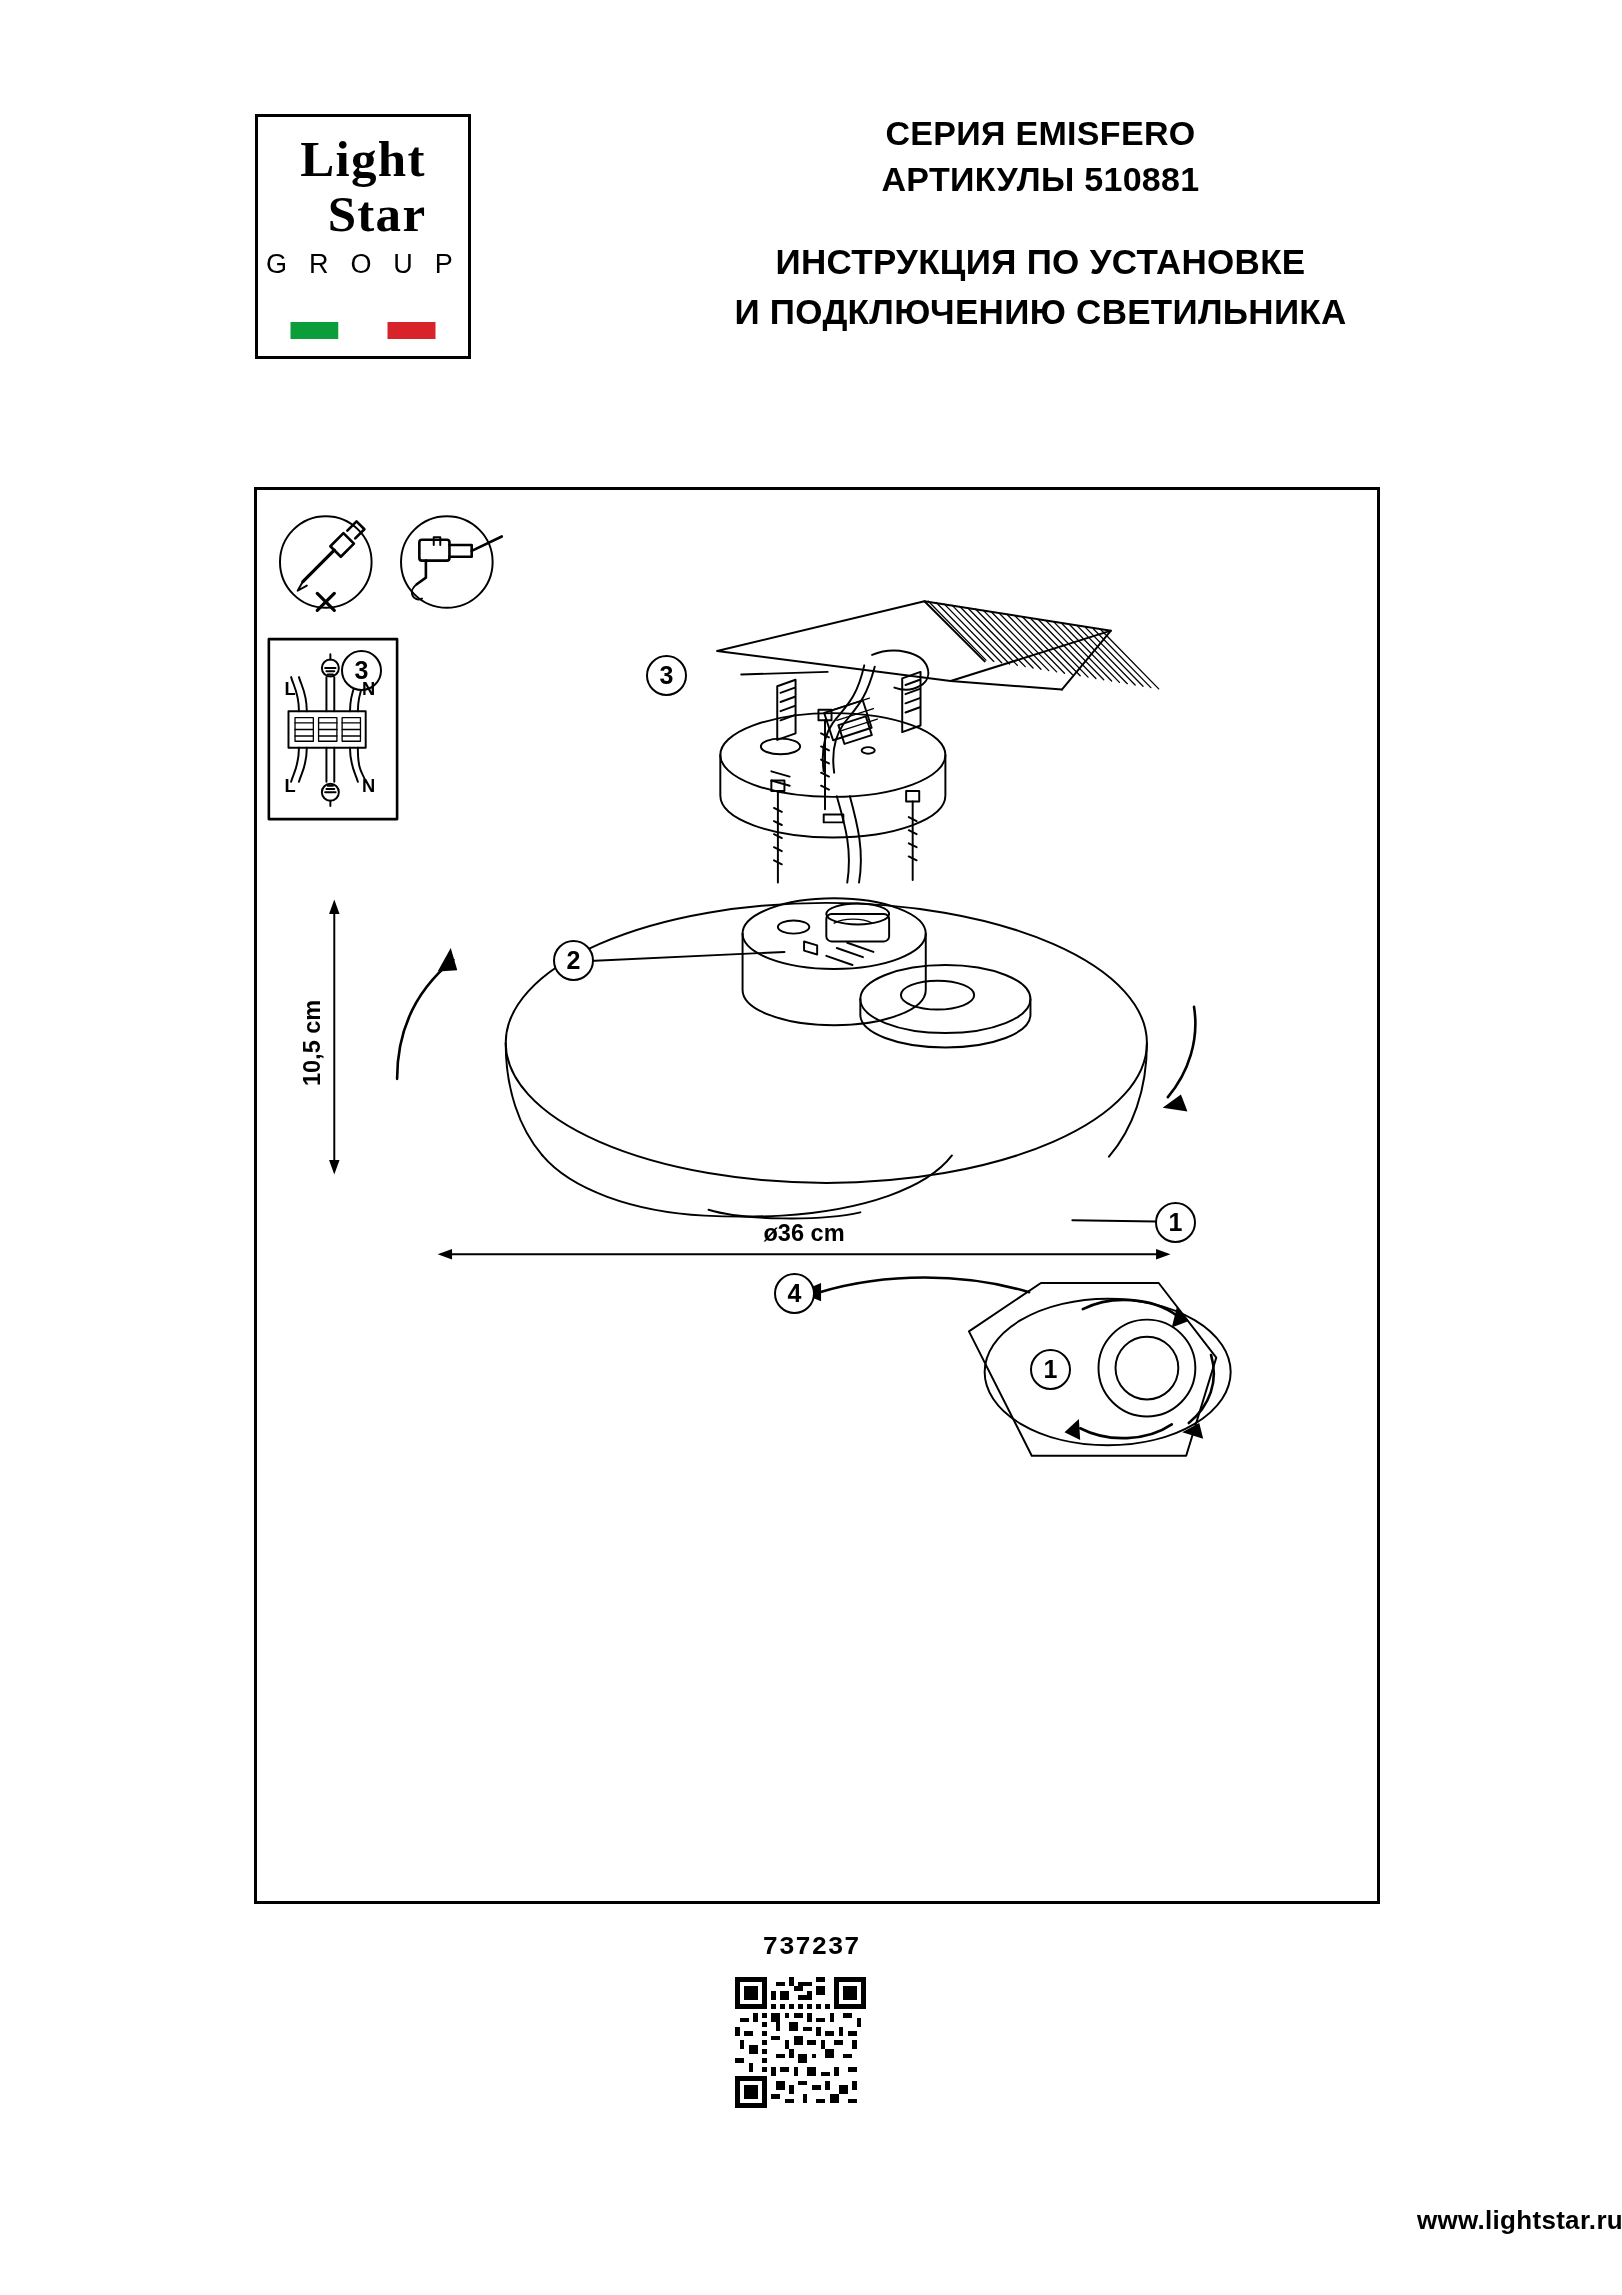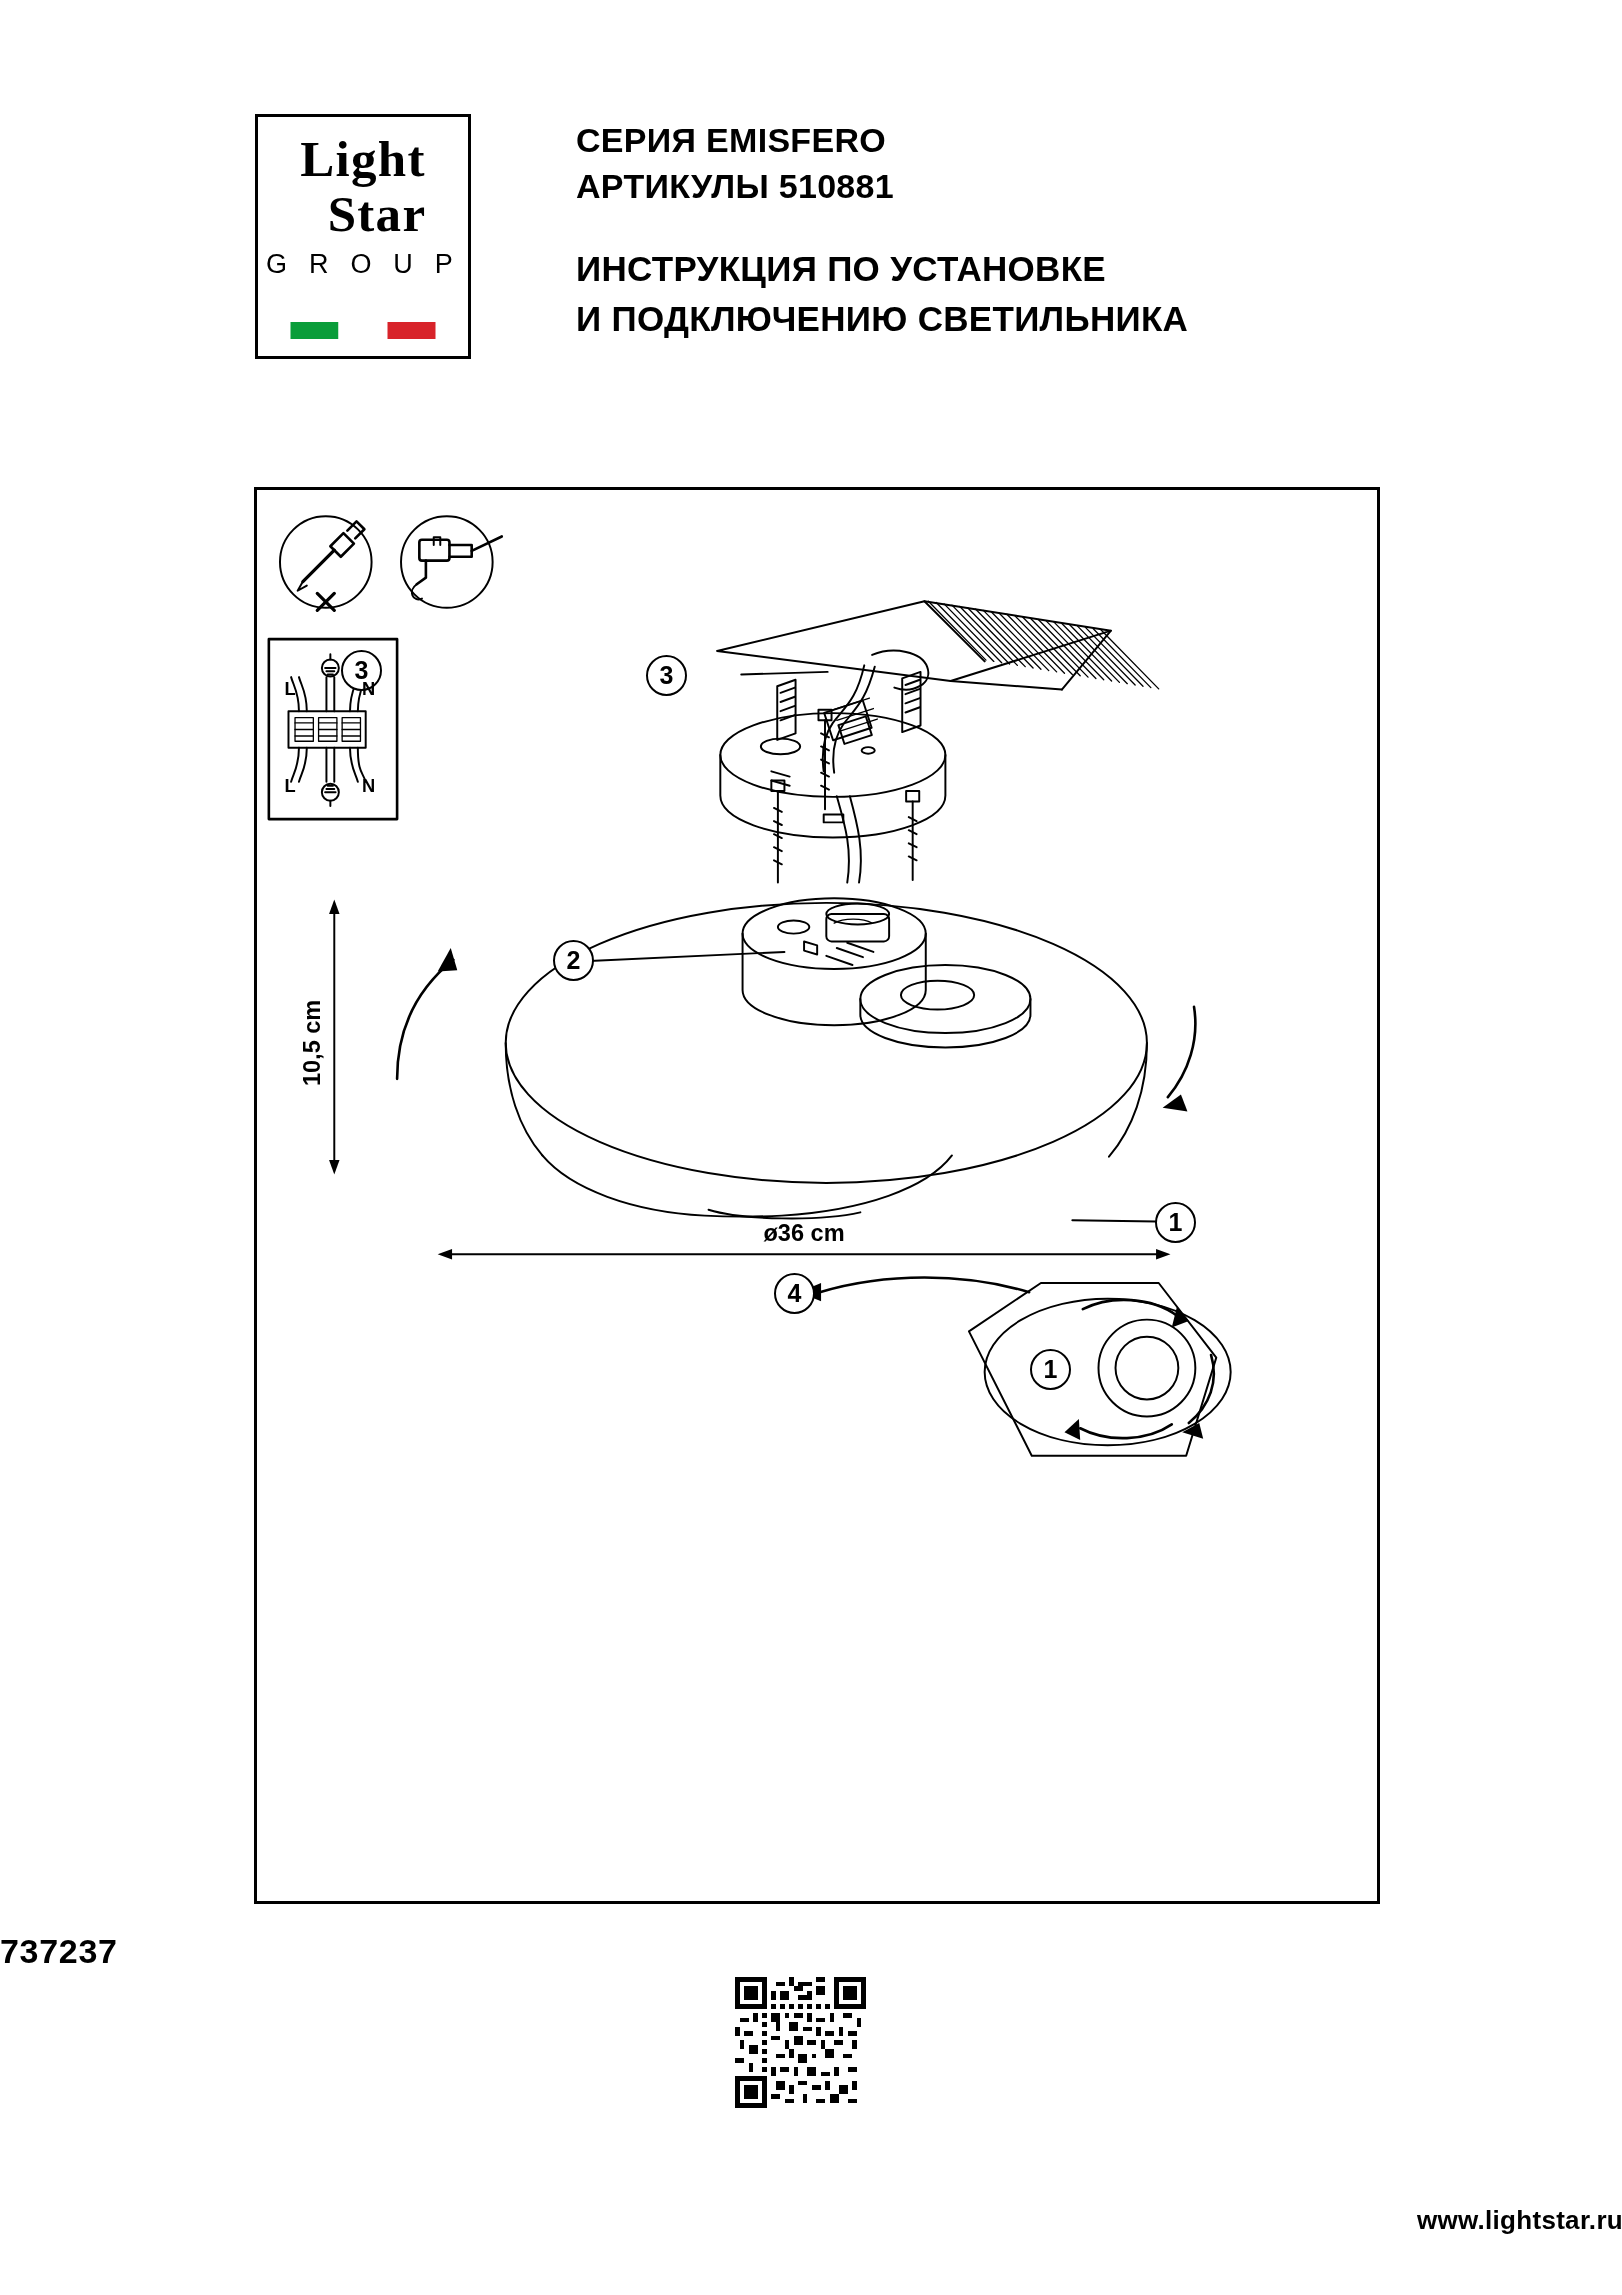--- a/index.html
+++ b/index.html
@@ -81,22 +81,23 @@
     display: flex;
   }
   .flag span { display: block; height: 100%; width: 33.3333%; }
   .flag .g { background: #0a9d3a; }
   .flag .w { background: #ffffff; }
   .flag .r { background: #d8232a; }
 
   .title-block {
     position: absolute;
     left: 576px;
-    top: 20px;
+    top: 13px;
     width: 929px;
+    text-align: center;
   }
   .title-line1, .title-line2 {
     font-size: 34px;
     font-weight: bold;
     letter-spacing: 0.3px;
     line-height: 1.35;
   }
   .title-big {
     margin-top: 36px;
     font-size: 35px;
@@ -117,24 +118,25 @@
     background: #fff;
   }
   .inner { position: absolute; left: 0; top: 0; width: 100%; height: 100%; }
 
   
   .footer-code {
     position: absolute;
     left: 0;
     top: 1932px;
     width: 1623px;
-    text-align: left;
-    font-size: 34px;
+    text-align: center;
+    font-size: 26px;
     font-weight: bold;
     letter-spacing: 0.7px;
+    font-family: Liberation Mono, monospace;
   }
   .qr {
     position: absolute;
     left: 735px;
     top: 1977px;
     width: 131px;
     height: 131px;
   }
   .site {
     position: absolute;

